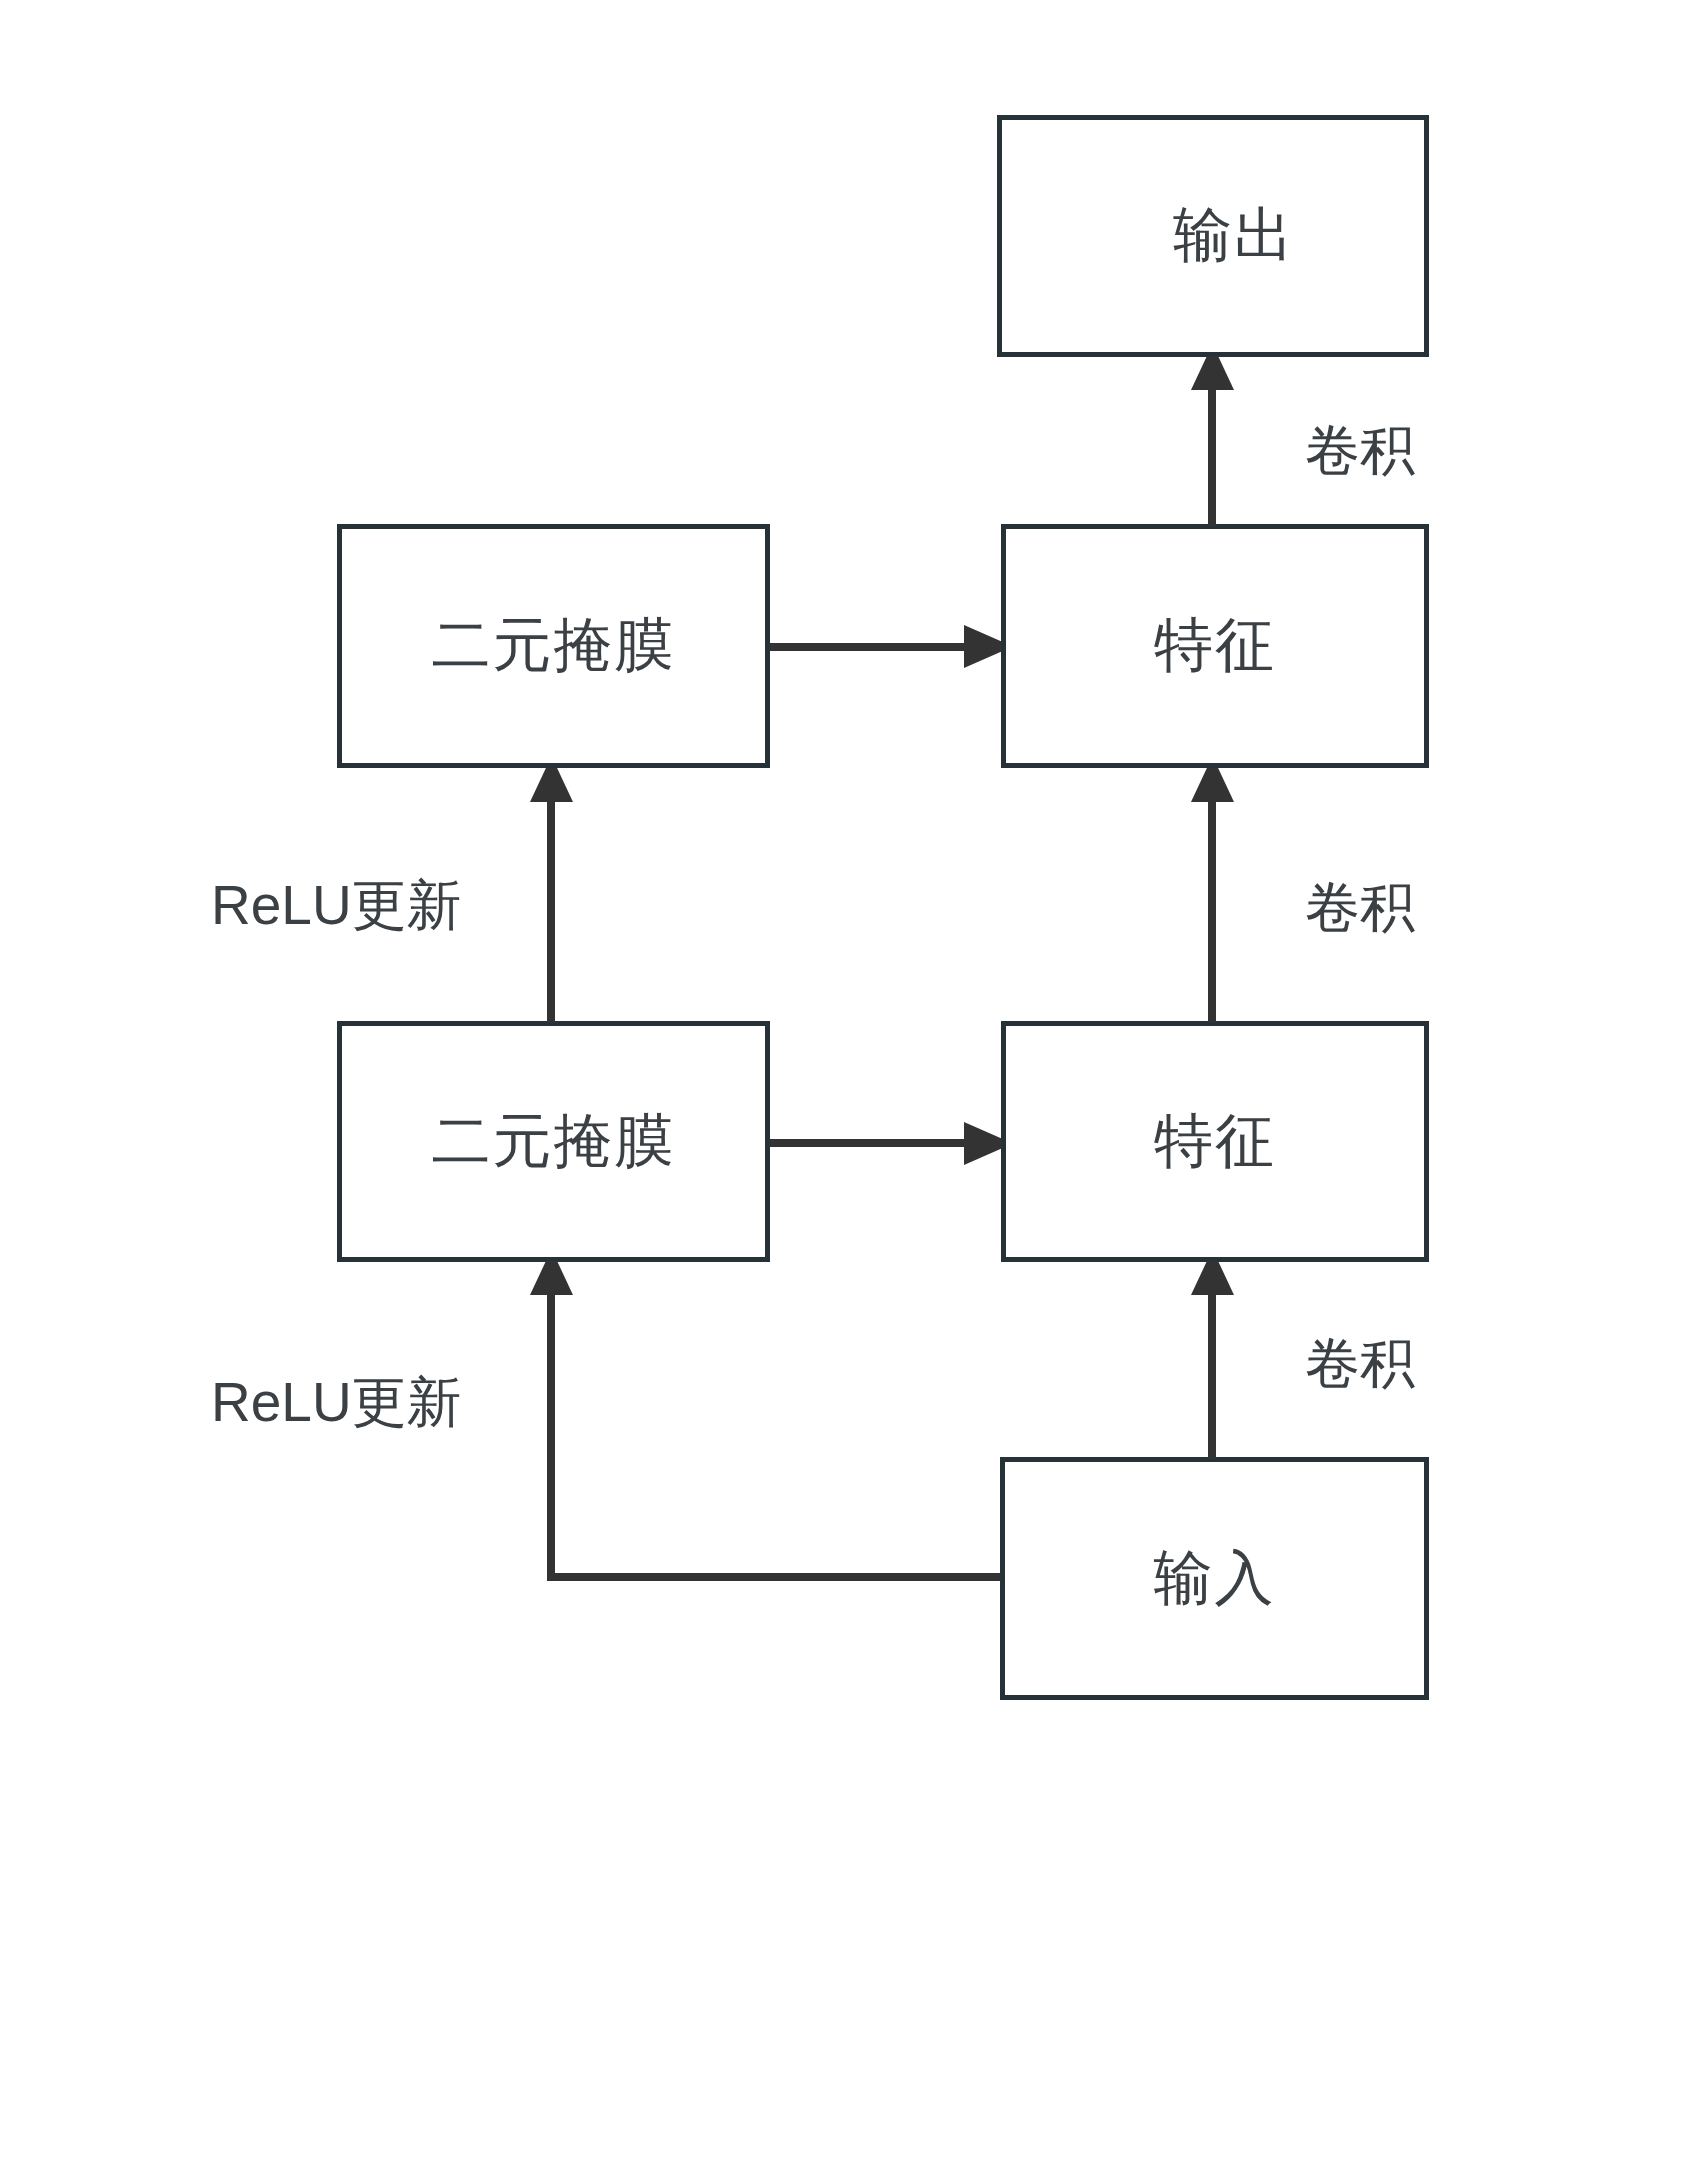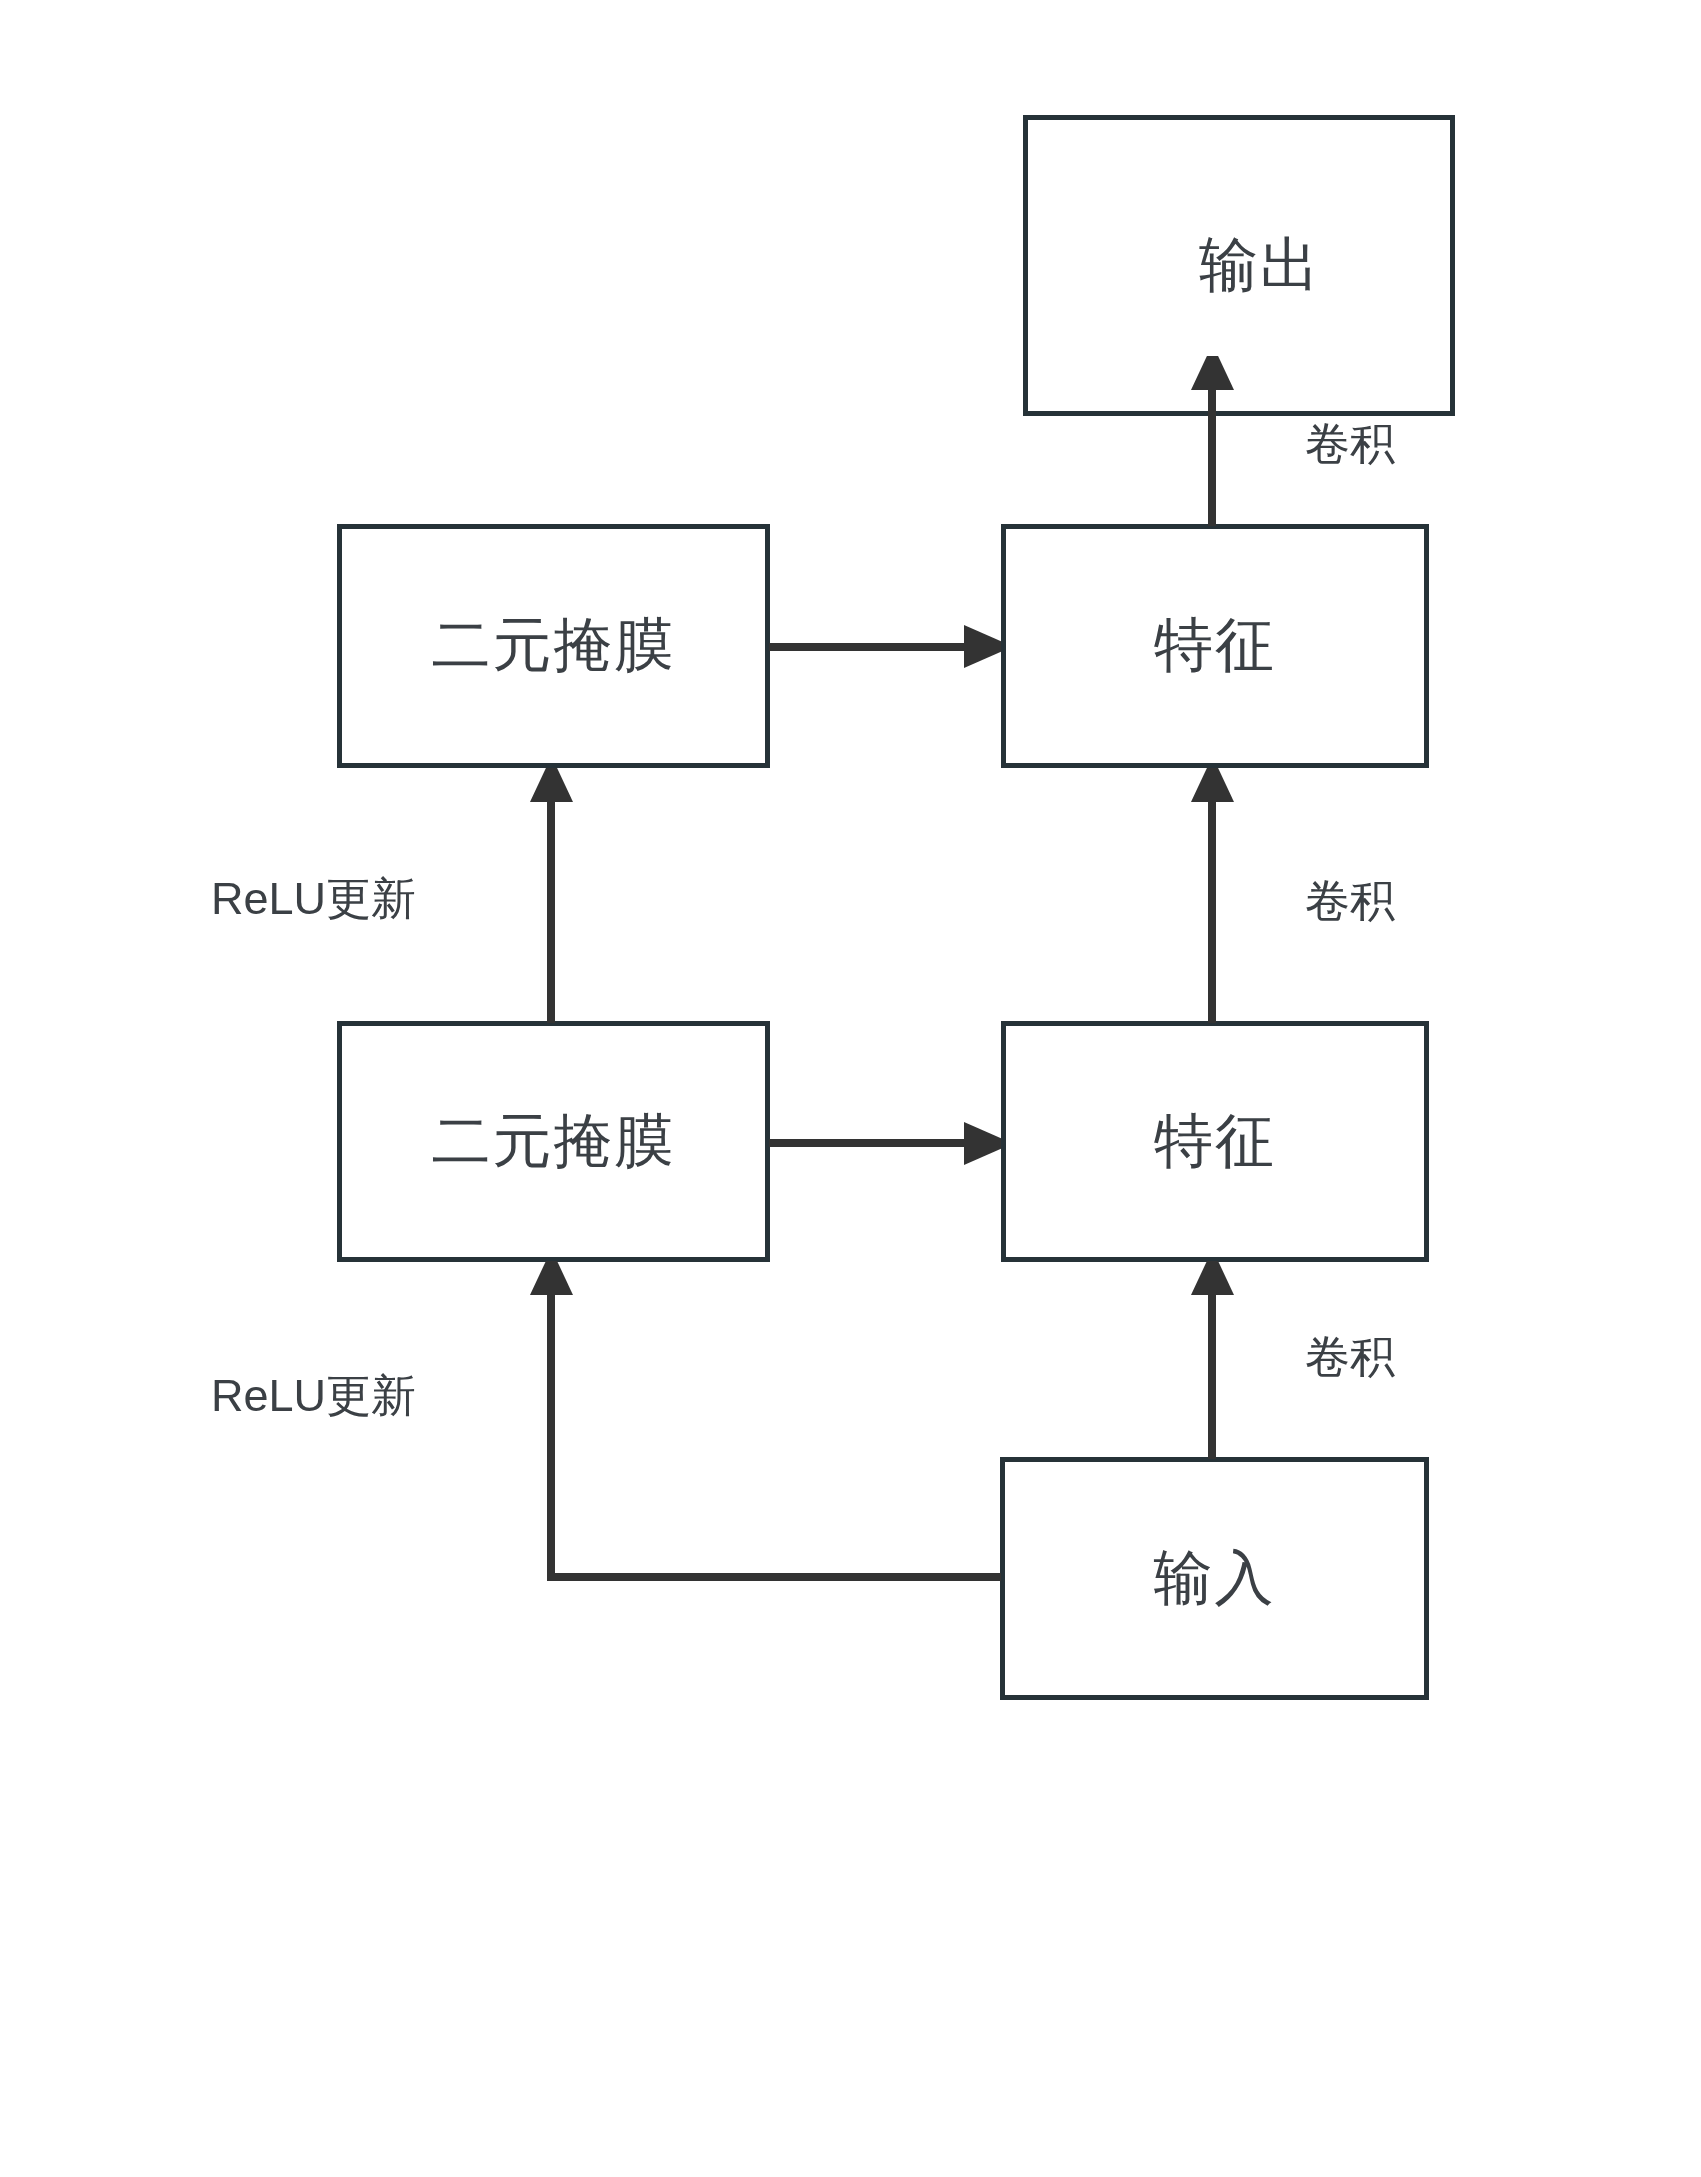--- a/index.html
+++ b/index.html
@@ -25,21 +25,21 @@
     justify-content: center;
   }
   .node-label {
     font-size: 59px;
     color: #3b4045;
     letter-spacing: 2px;
     white-space: nowrap;
   }
   .edge-label {
     position: absolute;
-    font-size: 45px;
+    font-size: 55px;
     color: #3b4045;
     white-space: nowrap;
   }
   .shaft-v {
     position: absolute;
     width: 7.8px;
     background: #333333;
   }
   .shaft-h {
     position: absolute;
@@ -59,21 +59,21 @@
     height: 43px;
     background: #333333;
     clip-path: polygon(0% 0%, 100% 38%, 100% 62%, 0% 100%);
   }
 </style>
 </head>
 <body>
 
 <div id="canvas">
 
-  <div class="node" style="left:1023px; top:115px; width:432px; height:301px;padding-left:42px;">
+  <div class="node" style="left:997px; top:115px; width:432px; height:242px;padding-left:42px;">
     <span class="node-label">输出</span>
   </div>
 
   <div class="node" style="left:337px; top:524px; width:433px; height:244px;">
     <span class="node-label">二元掩膜</span>
   </div>
 
   <div class="node" style="left:1001px; top:524px; width:428px; height:244px;">
     <span class="node-label">特征</span>
   </div>

